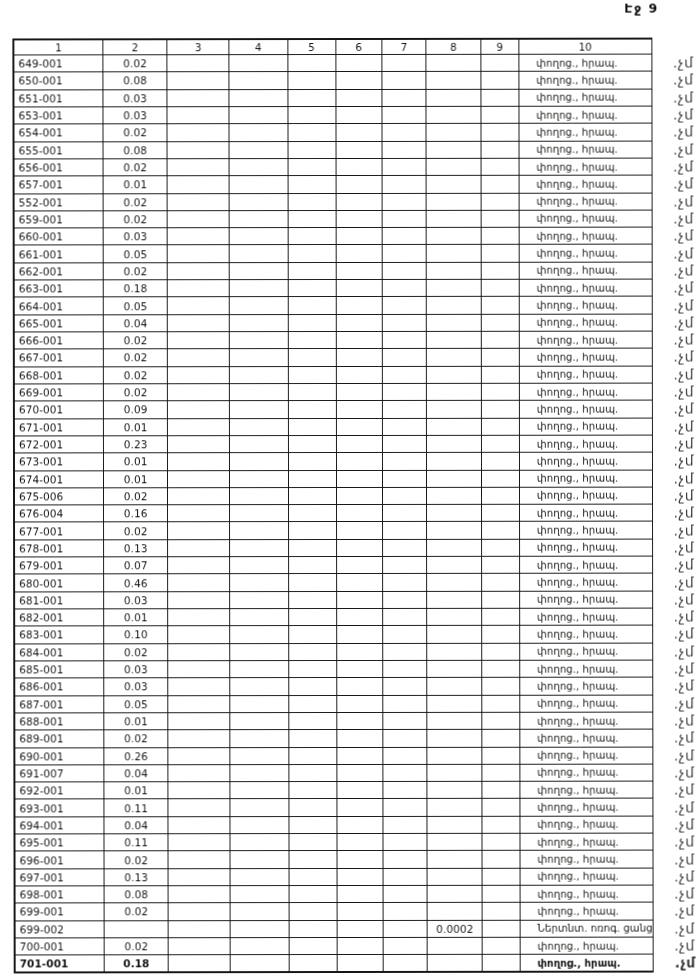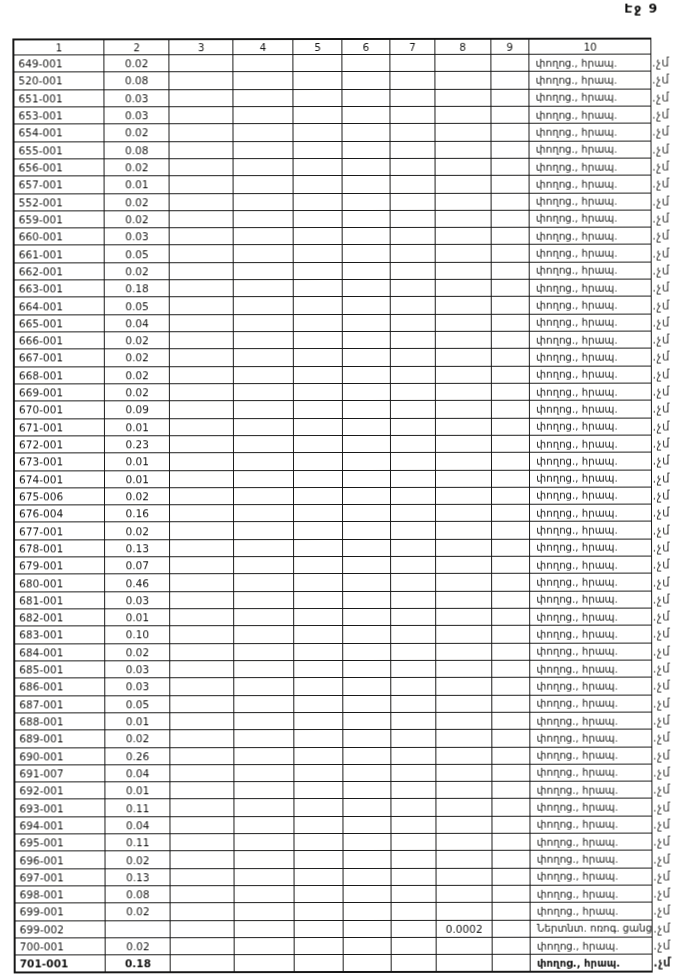--- a/index.html
+++ b/index.html
@@ -44,29 +44,29 @@
     font-size: 10.5px;
     font-weight: normal;
     text-align: center;
     border-top-width: 2px;
   }
   .doc tbody tr { height: 17.32px; }
   .doc td { font-size: 10.6px; }
   .doc td.col1 { text-align: left; padding-left: 4px; border-left-width: 2px; }
   .doc th.h1  { border-left-width: 2px; }
   .doc td.col2, .doc td.col8 { text-align: center; }
-  .doc td.col10 { text-align: left; padding-left: 6px; font-size: 10.2px; }
+  .doc td.col10 { text-align: left; padding-left: 17px; font-size: 10.2px; }
   .doc tbody tr:last-child td { border-bottom-width: 2px; font-weight: bold; }
   
   .doc th.margin-head, .doc td.margin-cell {
     border: none;
     background: transparent;
-    font-size: 12px;
+    font-size: 14px;
     color: #3c3c3c;
-    text-align: left;
+    text-align: right;
     letter-spacing: 0.5px;
   }
   .doc tbody tr:last-child td.margin-cell { border-bottom-width: 0; }
 </style>
 </head>
 <body>
 
 <div class="sheet">
 
   <div class="page-num">Էջ 9</div>
@@ -108,21 +108,21 @@
           <td class="col4"></td>
           <td class="col5"></td>
           <td class="col6"></td>
           <td class="col7"></td>
           <td class="col8"></td>
           <td class="col9"></td>
           <td class="col10">փողոց., հրապ.</td>
           <td class="margin-cell">.չմ</td>
         </tr>
         <tr>
-          <td class="col1">520-001</td>
+          <td class="col1">650-001</td>
           <td class="col2">0.08</td>
           <td class="col3"></td>
           <td class="col4"></td>
           <td class="col5"></td>
           <td class="col6"></td>
           <td class="col7"></td>
           <td class="col8"></td>
           <td class="col9"></td>
           <td class="col10">փողոց., հրապ.</td>
           <td class="margin-cell">.չմ</td>

